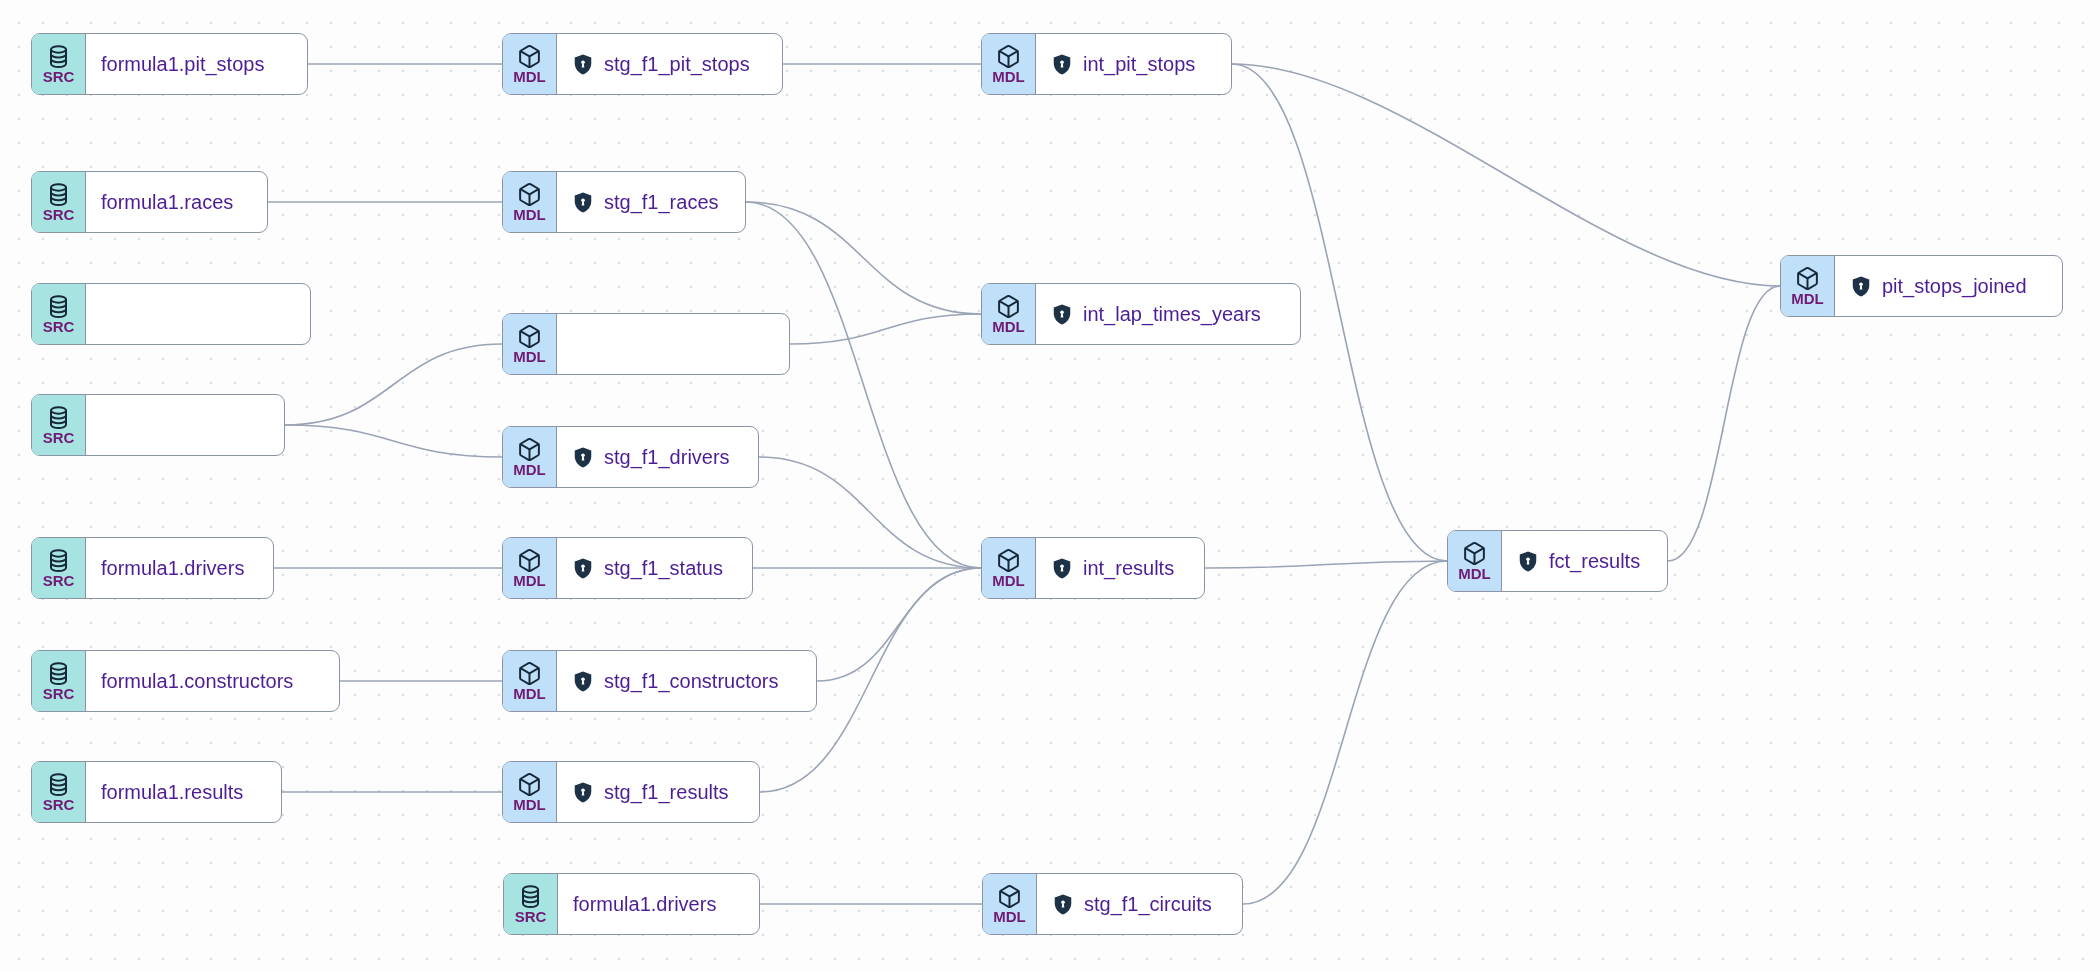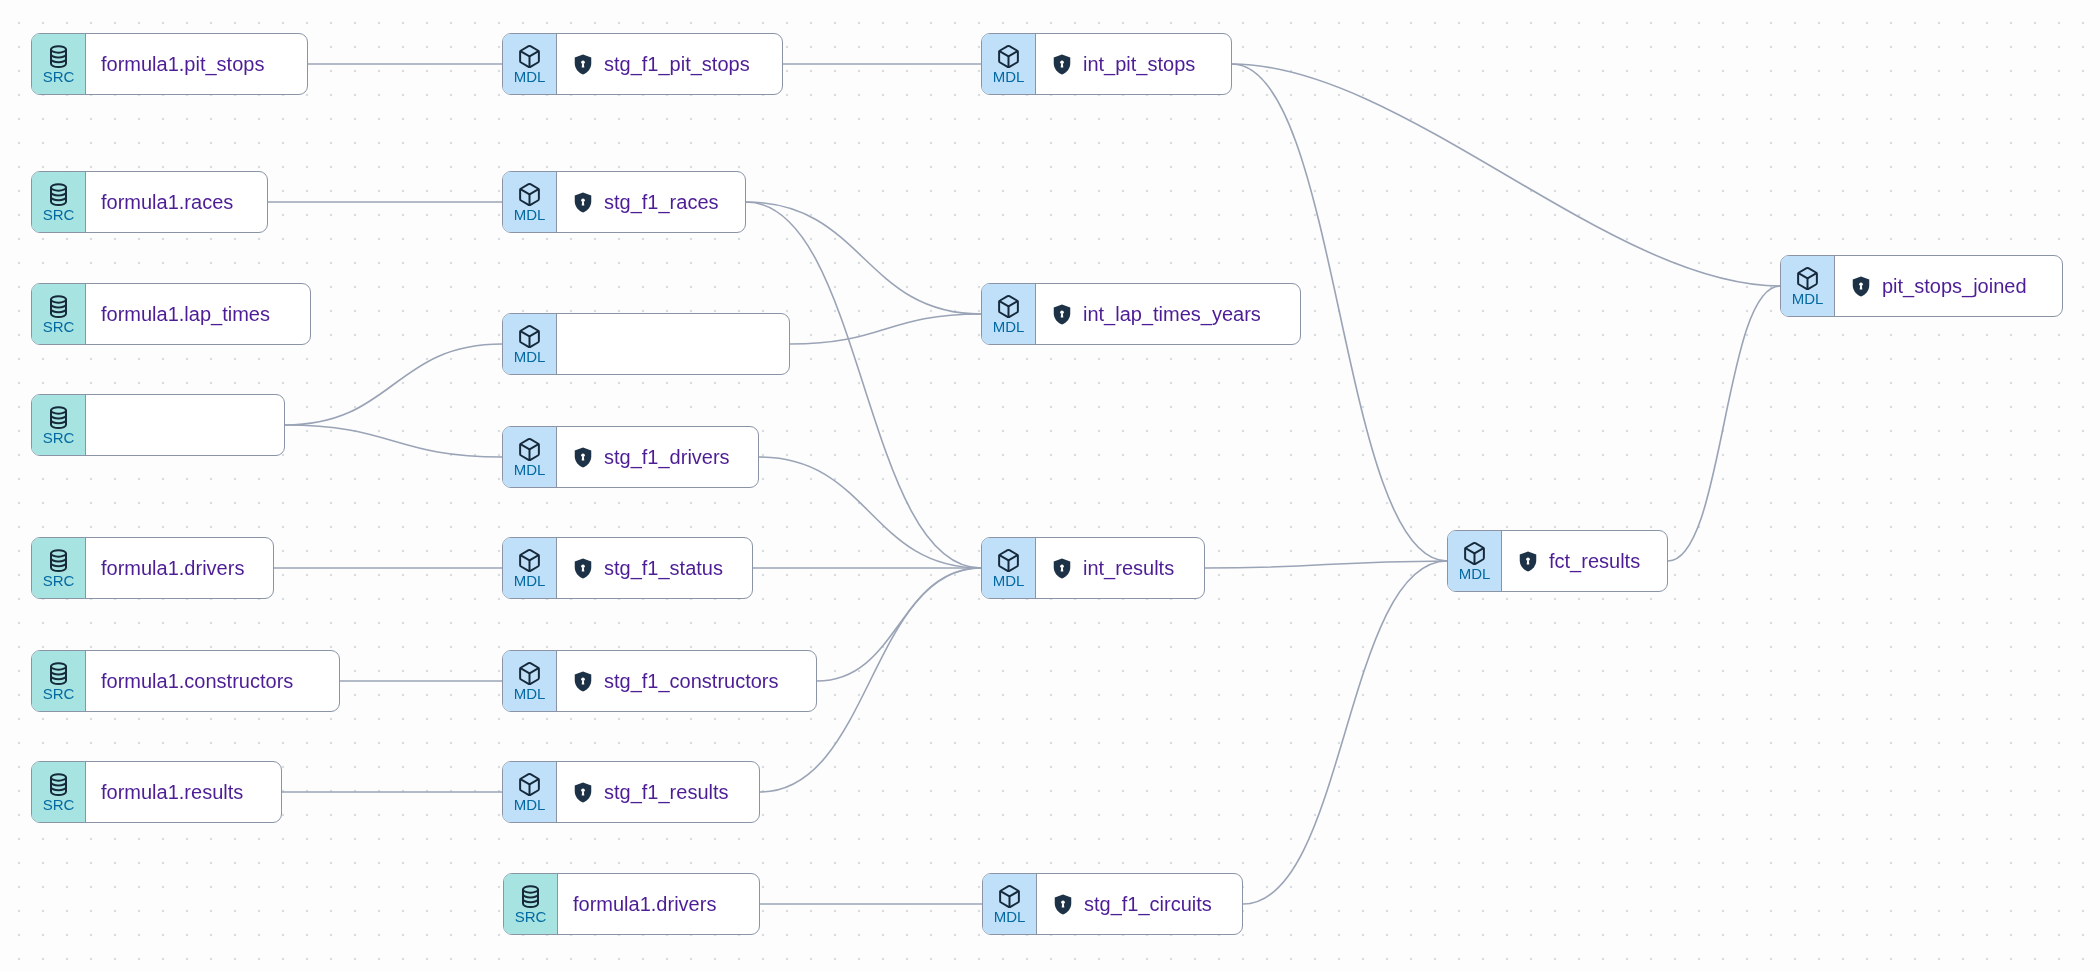--- a/index.html
+++ b/index.html
@@ -25,21 +25,21 @@
   .badge{
     width:53px;flex:0 0 53px;display:flex;flex-direction:column;
     align-items:center;justify-content:center;gap:0;
     border-right:1.6px solid #8a94a6;border-radius:7px 0 0 7px;
   }
   .node.source .badge{background:#a7e3e1;}
   .node.model  .badge{background:#bfe0f8;}
   .badge-icon{display:flex;line-height:0;color:#16293b;}
   .badge-icon svg{width:25px;height:25px;}
   .badge-label{
-    font-size:15px;font-weight:400;color:#0369a1;letter-spacing:0;
+    font-size:15px;font-weight:700;color:#701a75;letter-spacing:0;
     margin-top:-1px;
   }
   .body{
     flex:1;display:flex;align-items:center;gap:10px;
     padding:0 15px;white-space:nowrap;overflow:hidden;
   }
   .shield{display:flex;line-height:0;color:#1d3246;}
   .shield svg{width:22px;height:23px;}
   .label{font-size:20px;color:#4c1d95;}
 </style>
@@ -108,23 +108,20 @@
         <span class="badge-icon">
           <svg viewBox="0 0 24 24" fill="none" stroke="currentColor" stroke-width="1.9" stroke-linecap="round" stroke-linejoin="round">
             <ellipse cx="12" cy="5.2" rx="7.2" ry="3.1"></ellipse>
             <path d="M4.8 5.2v4.6c0 1.7 3.2 3.1 7.2 3.1s7.2-1.4 7.2-3.1V5.2"></path>
             <path d="M4.8 9.8v4.6c0 1.7 3.2 3.1 7.2 3.1s7.2-1.4 7.2-3.1V9.8"></path>
             <path d="M4.8 14.4V19c0 1.7 3.2 3.1 7.2 3.1s7.2-1.4 7.2-3.1v-4.6"></path>
           </svg>
         </span>
         <span class="badge-label">SRC</span>
       </div>
-      <div class="body">
-        <span class="label">formula1.lap_times</span>
-      </div>
     </div>
     <div class="node source" style="left: 31px; top: 394px; width: 254px; height: 62px;">
       <div class="badge">
         <span class="badge-icon">
           <svg viewBox="0 0 24 24" fill="none" stroke="currentColor" stroke-width="1.9" stroke-linecap="round" stroke-linejoin="round">
             <ellipse cx="12" cy="5.2" rx="7.2" ry="3.1"></ellipse>
             <path d="M4.8 5.2v4.6c0 1.7 3.2 3.1 7.2 3.1s7.2-1.4 7.2-3.1V5.2"></path>
             <path d="M4.8 9.8v4.6c0 1.7 3.2 3.1 7.2 3.1s7.2-1.4 7.2-3.1V9.8"></path>
             <path d="M4.8 14.4V19c0 1.7 3.2 3.1 7.2 3.1s7.2-1.4 7.2-3.1v-4.6"></path>
           </svg>

